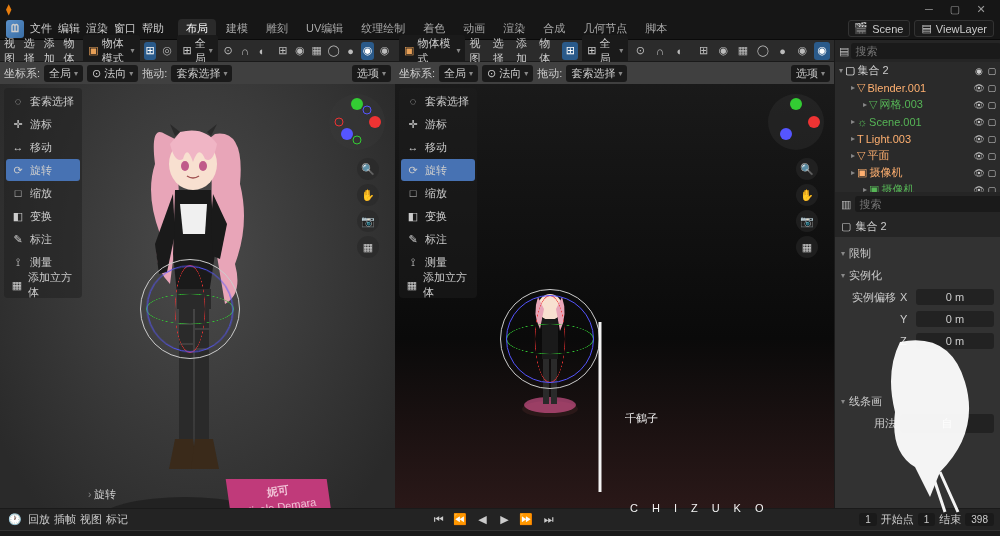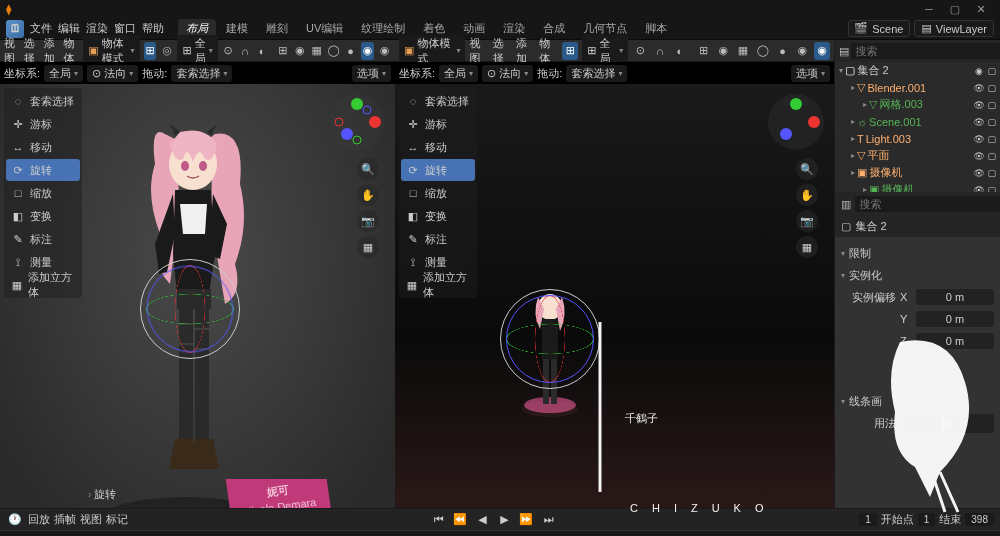--- a/index.html
+++ b/index.html
@@ -4,27 +4,27 @@
 <style>
 * { margin:0; padding:0; box-sizing:border-box; font-family:"Segoe UI",sans-serif; font-size:11px; color:#ccc; user-select:none; }
 body { width:1000px; height:536px; background:#1e1e1e; overflow:hidden; position:relative; }
 .titlebar { height:18px; background:#161616; display:flex; align-items:center; padding:0 6px; }
 .titlebar .spacer { flex:1; }
 .winbtn { width:26px; height:18px; display:flex; align-items:center; justify-content:center; color:#999; }
 .topmenu { height:22px; background:#161616; display:flex; align-items:center; padding:0 6px; gap:6px; border-bottom:1px solid #0a0a0a; }
 .topmenu .logo { width:18px; height:18px; border-radius:3px; background:linear-gradient(135deg,#5a90c9,#3a6ea5); display:flex; align-items:center; justify-content:center; font-weight:bold; }
 .topmenu .tabs { display:flex; gap:2px; margin-left:8px; }
 .ttab { padding:2px 8px; border-radius:4px 4px 0 0; color:#aaa; }
-.ttab.active { background:#2a2a2a; color:#fff;font-style:italic; }
+.ttab.active { background:#2a2a2a; color:#fff; }
 .rightctl { margin-left:auto; display:flex; gap:4px; align-items:center; }
 .scenebox { background:#1a1a1a; border:1px solid #333; padding:1px 6px; border-radius:3px; display:flex; gap:4px; align-items:center; }
 .main { display:flex; height:468px; }
 .viewwrap { display:flex; flex-direction:column; }
 .viewhdr { height:22px; background:#2b2b2b; display:flex; align-items:center; padding:0 4px; gap:4px; border-bottom:1px solid #1a1a1a; }
-.viewhdr2 { height:22px; background:#000000; display:flex; align-items:center; padding:0 4px; gap:4px; }
+.viewhdr2 { height:22px; background:#404040; display:flex; align-items:center; padding:0 4px; gap:4px; }
 .hsel { background:#1a1a1a; padding:1px 5px; border-radius:3px; display:flex; gap:3px; align-items:center; }
 .hbtn { width:18px; height:18px; border-radius:3px; display:flex; align-items:center; justify-content:center; color:#bbb; }
 .hbtn.b { background:#2a5a8a; color:#fff; }
 .viewport { flex:1; background:#2e2e2e; position:relative; overflow:hidden; }
 .vp1 { background:radial-gradient(ellipse 60% 80% at 50% 40%,#4a4a4a,#2a2a2a); }
 .vp2 { background:linear-gradient(180deg,#1a1a1a 0%,#0a0a0a 60%,#2a1818 100%); }
 .toolcol { position:absolute; left:4px; top:4px; width:78px; background:rgba(30,30,30,0.5); border-radius:4px; padding:2px; display:flex; flex-direction:column; gap:1px; }
 .trow { height:22px; display:flex; align-items:center; gap:4px; padding:0 4px; border-radius:3px; }
 .trow.active { background:#4772b3; color:#fff; }
 .trow .ticon { width:16px; height:16px; display:flex; align-items:center; justify-content:center; }

